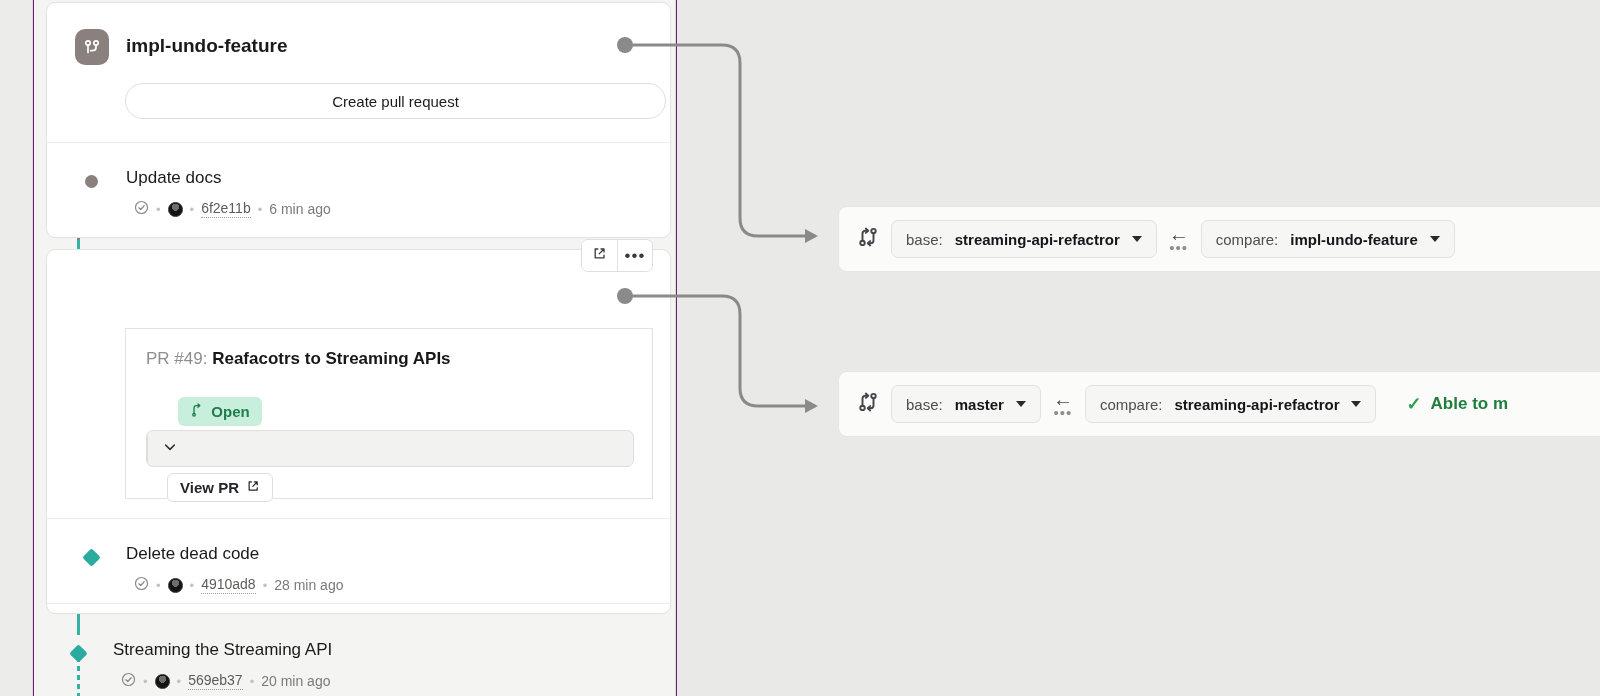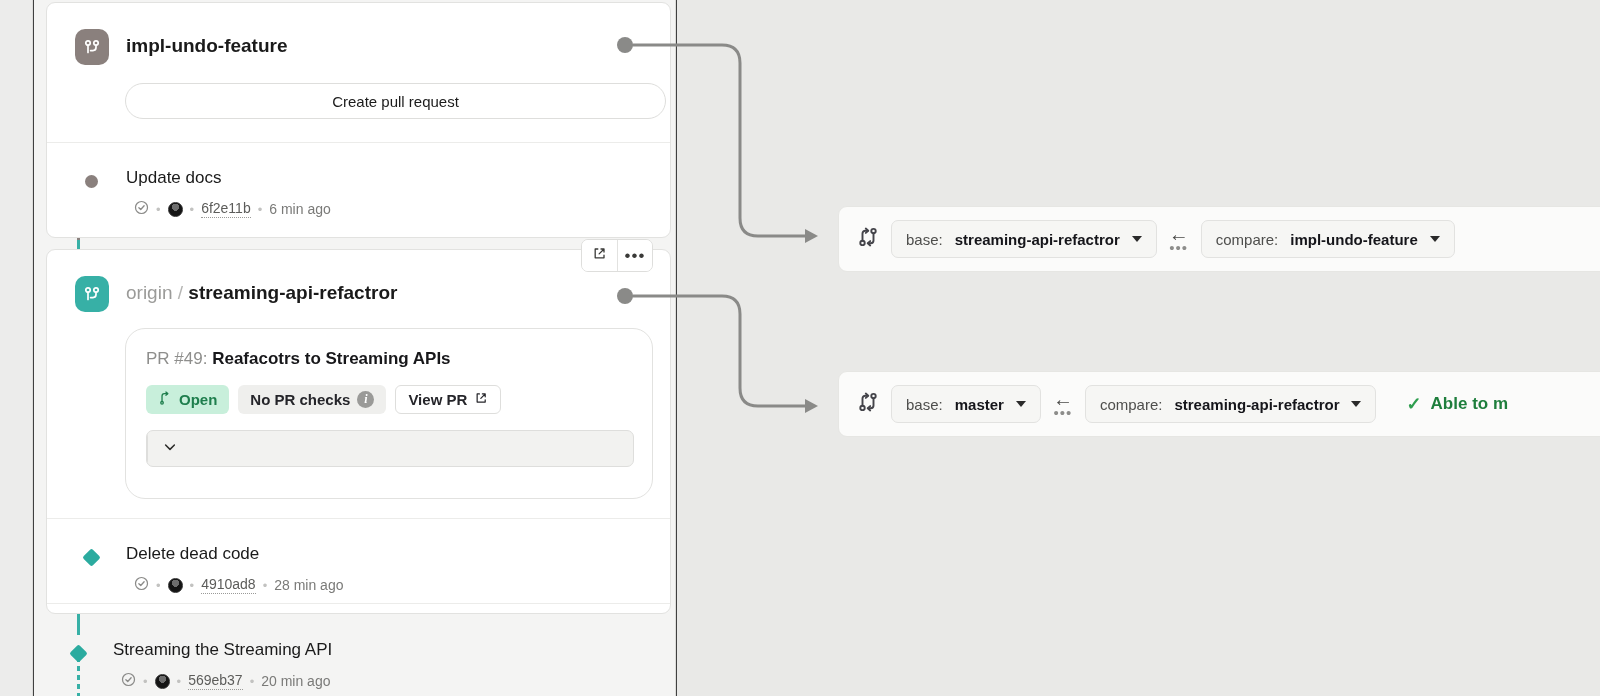--- a/index.html
+++ b/index.html
@@ -2,21 +2,21 @@
 <html><head>
 <meta charset="utf-8">
 <style>
   * { box-sizing: border-box; margin: 0; padding: 0; }
   html, body {
     width: 1600px; height: 696px;
     font-family: "Liberation Sans", sans-serif;
     background: #e8e8e6;
     overflow: hidden;
   }
-  .screen { position: relative; width: 1600px; height: 696px; background: #404040; }
+  .screen { position: relative; width: 1600px; height: 696px; background: #701a75; }
 
   
   .edge-strip {
     position: absolute; left: 0; top: 0; width: 33px; height: 696px;
     background: #ececeb; border-right: 1px solid #dcdcda;
   }
 
   
   .branch-panel {
     position: absolute; left: 34px; top: 0; width: 642px; height: 696px;
@@ -113,30 +113,30 @@
     width: 35px; height: 31px;
     display: flex; align-items: center; justify-content: center;
     cursor: pointer; background: #ffffff;
   }
   .corner-btn + .corner-btn { border-left: 1px solid #e2e2e0; }
   .dots-glyph { font-size: 17px; color: #3a3a38; letter-spacing: 1px; line-height: 10px; }
 
   
   .pr-box {
     position: absolute; left: 78px; top: 78px; width: 528px; height: 171px;
-    border: 1px solid #e2e2e0; border-radius: 20px; background: #ffffff;
+    border: 1px solid #e2e2e0; border-radius: 0; background: #ffffff;
   }
   .pr-title {
     position: absolute; left: 20px; top: 20px;
     font-size: 17px; font-weight: bold; color: #17171a;
   }
   .pr-title .pr-num { color: #8e8e8c; font-weight: normal; }
   .pr-badges {
-    position: absolute; left: 20px; top: 56px;
-    display: flex; align-items: center; gap: 9px;
+    position: absolute; left: 20px; top: 68px;
+    display: flex; align-items: center; gap: 9px; flex-direction: column;
   }
   .pill {
     display: flex; align-items: center; gap: 7px;
     height: 29px; padding: 0 12px; border-radius: 6px;
     font-size: 15px; font-weight: bold;
   }
   .pill-open { background: #c8efdb; color: #1e7e4d; }
   .pill-checks { background: #efefed; color: #25252a; }
   .pill-view {
     background: #ffffff; border: 1px solid #dededc;
@@ -266,34 +266,20 @@
               <path d="M6.2 3.2H3.4v9.4h9.4V9.8" stroke="#3a3a38" stroke-width="1.4" stroke-linecap="round" stroke-linejoin="round"></path>
               <path d="M9.6 3.2h3.2v3.2M12.6 3.4L7.6 8.4" stroke="#3a3a38" stroke-width="1.4" stroke-linecap="round" stroke-linejoin="round"></path>
             </svg>
           </span>
         </div>
         <div class="corner-btn">
           <span class="dots-glyph">•••</span>
         </div>
       </div>
 
-      <div class="branch-head">
-        <div class="branch-badge badge-teal">
-          <svg width="16" height="17" viewBox="0 0 16 17" fill="none">
-            <circle cx="4" cy="4" r="2.2" stroke="#fff" stroke-width="1.7"></circle>
-            <circle cx="12" cy="4" r="2.2" stroke="#fff" stroke-width="1.7"></circle>
-            <path d="M4 6.4v7M12 6.4v2.2a3 3 0 0 1-3 3H6.6" stroke="#fff" stroke-width="1.7" stroke-linecap="round"></path>
-          </svg>
-        </div>
-        <div class="branch-title">
-          <span class="remote">origin</span>
-          <span class="slash">/</span>
-          <span>streaming-api-refactror</span>
-        </div>
-      </div>
 
       <div class="pr-box">
         <div class="pr-title">
           <span class="pr-num">PR #49:</span>
           <span>Reafacotrs to Streaming APIs</span>
         </div>
 
         <div class="pr-badges">
           <div class="pill pill-open">
             <span>

